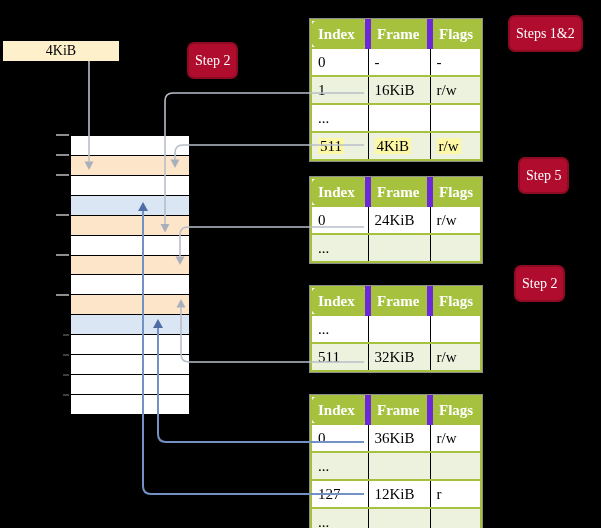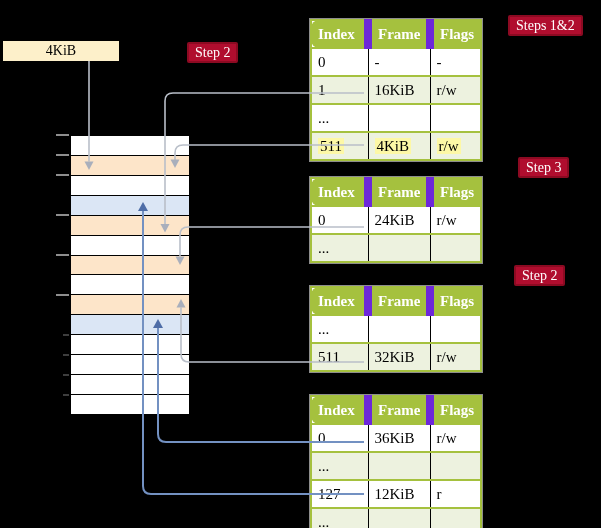--- a/index.html
+++ b/index.html
@@ -22,21 +22,21 @@
     font-family:"Liberation Serif","DejaVu Serif",serif;
   }
   
   .legend-box{
     position:absolute;left:3px;top:41px;width:116px;height:20px;
     background:var(--cream);color:#000;font-size:14px;line-height:20px;text-align:center;
   }
   
   .badge{
     position:absolute;background:var(--crimson);border:2px solid var(--crimson-dark);
-    border-radius:2px;color:#fff;font-size:14px;line-height:15px;padding:1px 6px;
+    border-radius:7px;color:#fff;font-size:14px;line-height:15px;padding:9px 6px;
     white-space:nowrap;
   }
   #badge-steps12{left:508px;top:15px;}
   #badge-step0{left:187px;top:42px;}
   #badge-step3{left:518px;top:157px;}
   #badge-step4{left:514px;top:265px;}
   
   #memory{
     position:absolute;left:70px;top:135px;width:120px;height:280px;
     border:1px solid #000;box-sizing:border-box;display:flex;flex-direction:column;
@@ -50,21 +50,21 @@
   .tickg{position:absolute;left:56px;width:13px;height:2px;background:#8e8e8e;}
   .tickb{position:absolute;left:63px;width:6px;height:2px;background:#3e3e3e;}
   
   table.ptable{
     position:absolute;left:310px;width:170px;border-collapse:collapse;table-layout:fixed;
     background:#fff;border:2px solid var(--green);box-shadow:0 0 0 1px #8d8d8d;
     font-size:15px;color:#000;
   }
   table.ptable th{
     background:var(--green);color:#fff;font-weight:bold;text-align:left;
-    height:26px;padding:0 0 0 6px;border-left:8px solid #6d28d9;font-size:15px;
+    height:26px;padding:0 0 0 6px;border-left:6px solid #6d28d9;font-size:15px;
   }
   table.ptable th:first-child{border-left:none;border-radius:8px;}
   table.ptable td{
     height:26px;padding:0 0 0 6px;border-top:2px solid var(--green);
     border-left:1px solid #000;overflow:hidden;white-space:nowrap;
   }
   table.ptable td:first-child{border-left:none;}
   table.ptable tr.alt td{background:var(--row-green);}
   .hl{background:var(--yellow);padding:0 2px;}
   
@@ -77,21 +77,21 @@
 </style>
 </head>
 <body>
 
 <div id="canvas">
 
   <div class="legend-box">4KiB</div>
 
   <div class="badge" id="badge-steps12">Steps 1&amp;2</div>
   <div class="badge" id="badge-step0">Step 2</div>
-  <div class="badge" id="badge-step3">Step 3</div>
+  <div class="badge" id="badge-step3">Step 5</div>
   <div class="badge" id="badge-step4">Step 2</div>
 
   <div id="memory">
       <div class="mrow white"></div>
       <div class="mrow peach"></div>
       <div class="mrow white"></div>
       <div class="mrow blue"></div>
       <div class="mrow peach"></div>
       <div class="mrow white"></div>
       <div class="mrow peach"></div>

